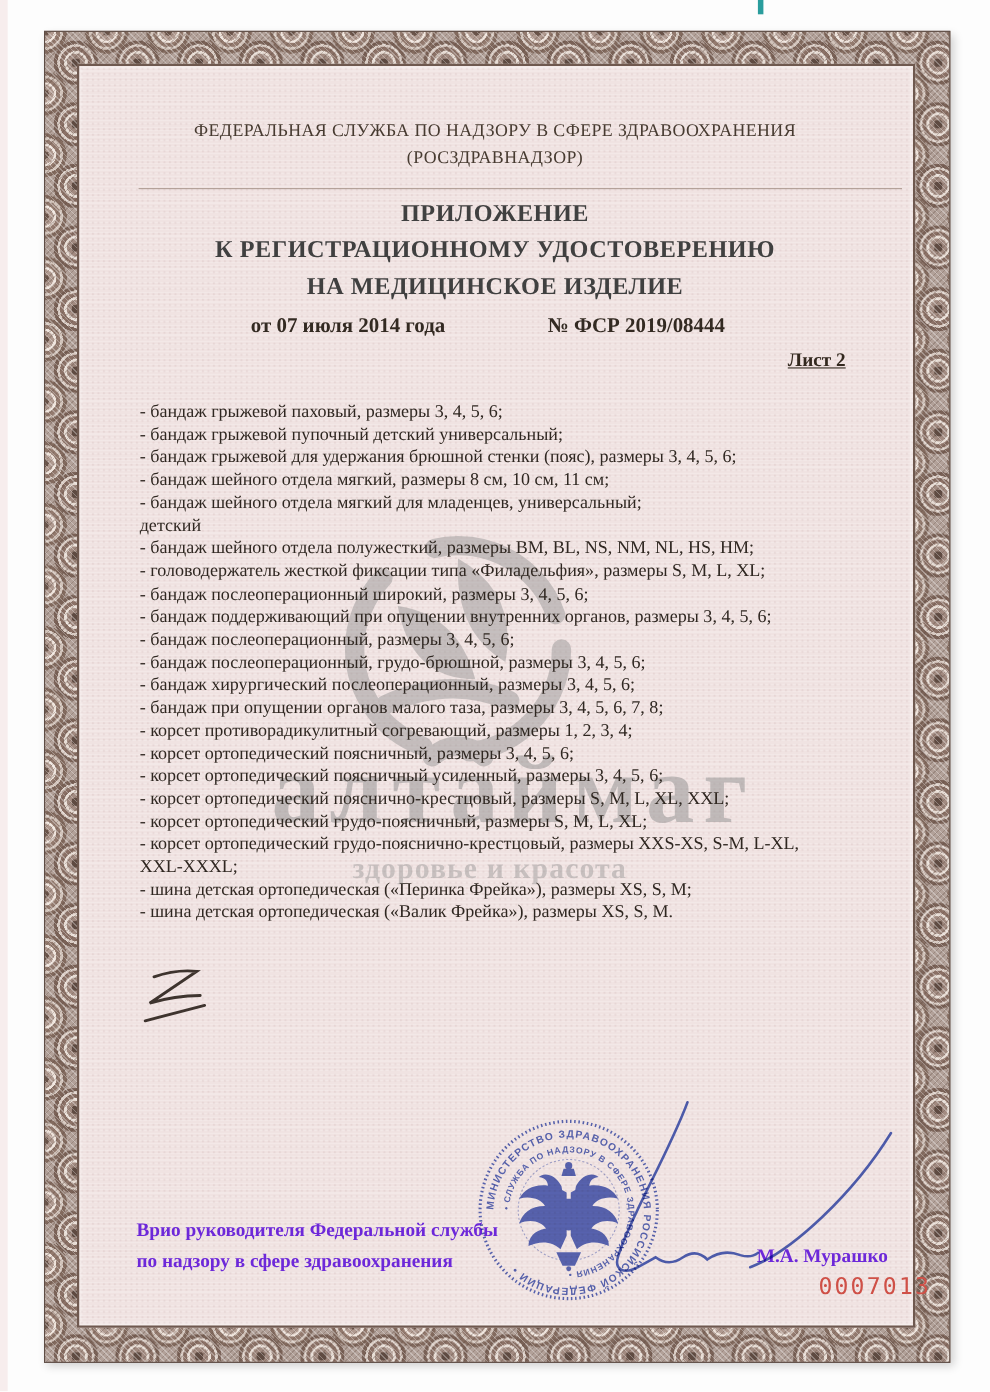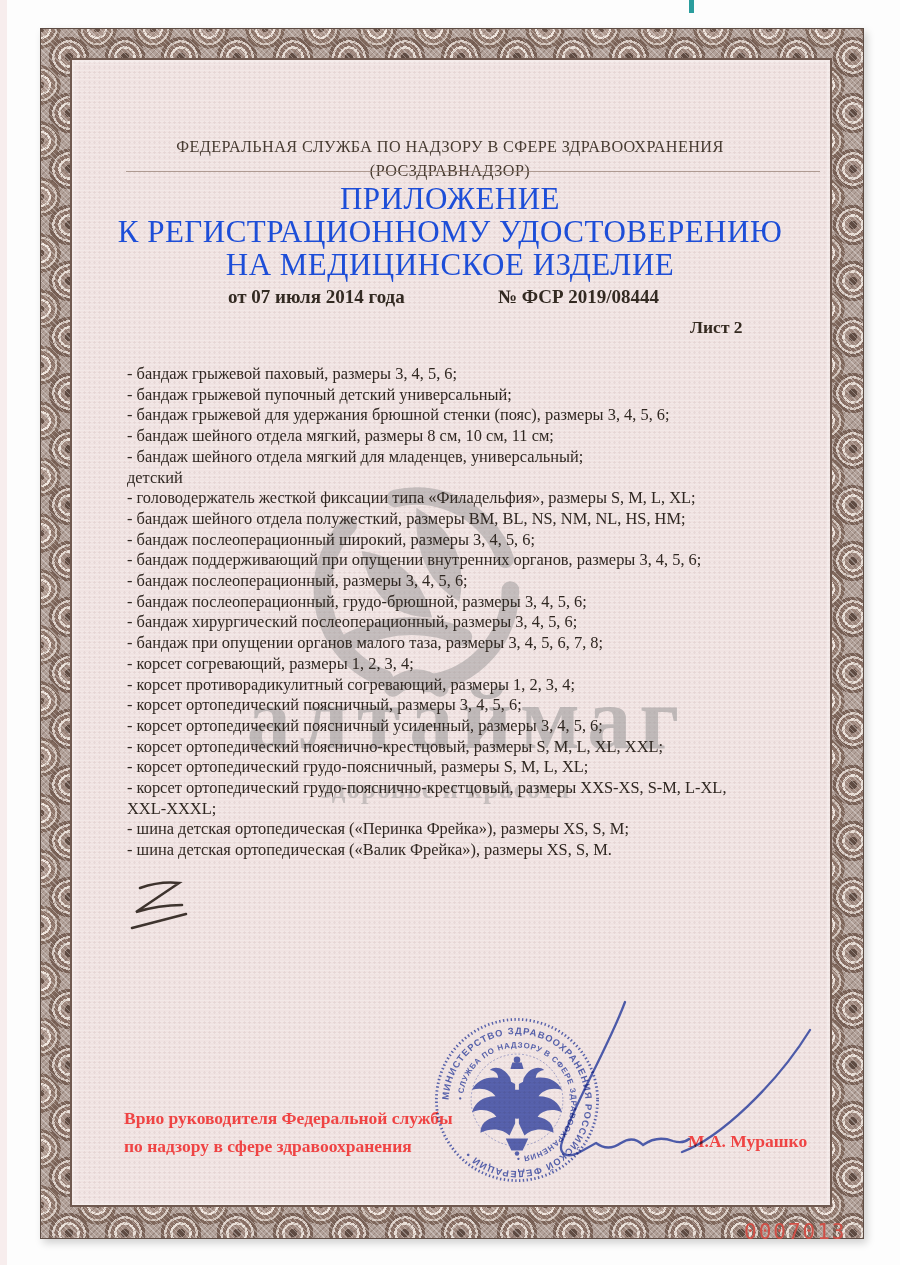--- a/index.html
+++ b/index.html
@@ -19,31 +19,31 @@
         background-position:0 0,0 0,0 0,28px 28px;}
   .paper{position:absolute;left:70px;top:58px;width:758px;height:1145px;
         border:2px solid #6f594f;box-shadow:inset 0 0 0 3px rgba(255,255,255,.25);
         background-color:#f0e3e2;
         background-image:
           radial-gradient(rgba(186,148,148,.16) 1px, transparent 1.4px),
           repeating-linear-gradient(0deg, rgba(255,255,255,.18) 0 1px, transparent 1px 3px);
         background-size:5px 5px,auto;}
   .t{position:absolute;white-space:nowrap;}
   .center{left:90px;width:720px;text-align:center;}
-  .agency{font-size:16.2px;letter-spacing:.4px;color:#473b31;margin-top:28px;}
+  .agency{font-size:16.2px;letter-spacing:.4px;color:#473b31;}
   .rule{position:absolute;left:126px;top:171px;width:694px;height:1px;background:#988377;opacity:.75;}
-  .title{font-weight:normal;font-size:31px;letter-spacing:.5px;color:#1d4ed8;}
+  .title{font-weight:bold;font-size:22px;letter-spacing:.5px;color:#404040;}
   .dateline{font-weight:bold;font-size:19px;color:#332a22;}
   .sheet{font-weight:bold;font-size:17.5px;}
   .list{position:absolute;left:127px;top:364px;width:700px;font-size:16.4px;line-height:20.7px;color:#2f2721;}
   .list .line{white-space:nowrap;}
   .wm{position:absolute;color:#8f8f8f;opacity:.5;font-family:Liberation Serif, serif;font-weight:bold;}
   .wm-brand{left:212px;top:668px;width:510px;font-size:88px;letter-spacing:8px;text-align:center;}
   .wm-tag{left:300px;top:774px;width:270px;font-size:27px;letter-spacing:1px;text-align:right;opacity:.42;}
-  .signtext{font-weight:bold;font-size:17.5px;color:#ef4444;}
+  .signtext{font-weight:bold;font-size:17.5px;color:#6d28d9;}
   .serial{font-family:"DejaVu Sans Mono","Liberation Mono",monospace;font-size:21px;letter-spacing:2px;color:#cf5047;}
   .blend{mix-blend-mode:multiply;}
   .artifact{position:absolute;left:689px;top:0;width:5px;height:13px;background:#2a9d9d;}
 </style>
 </head>
 <body>
 
 <div class="page">
 
   <div class="scan-strip"></div>
@@ -65,38 +65,37 @@
   <div class="wm wm-tag">здоровье и красота</div>
 
   <div class="t center agency" style="top:110px;">ФЕДЕРАЛЬНАЯ СЛУЖБА ПО НАДЗОРУ В СФЕРЕ ЗДРАВООХРАНЕНИЯ</div>
   <div class="t center agency" style="top:134px;">(РОСЗДРАВНАДЗОР)</div>
   <div class="rule"></div>
   <div class="t center title" style="top:181px;">ПРИЛОЖЕНИЕ</div>
   <div class="t center title" style="top:214px;">К РЕГИСТРАЦИОННОМУ УДОСТОВЕРЕНИЮ</div>
   <div class="t center title" style="top:247px;">НА МЕДИЦИНСКОЕ ИЗДЕЛИЕ</div>
   <div class="t dateline" style="left:228px;top:286px;">от 07 июля 2014 года</div>
   <div class="t dateline" style="left:498px;top:286px;">№  ФСР 2019/08444</div>
-  <div class="t sheet" style="left:690px;top:317px;width:105px;text-align:left;">Лист  2</div>
+  <div class="t sheet" style="left:690px;top:317px;width:105px;text-align:center;text-decoration:underline;">Лист  2</div>
 
   <div class="list">
       <div class="line">- бандаж грыжевой паховый, размеры 3, 4, 5, 6;</div>
       <div class="line">- бандаж грыжевой пупочный детский универсальный;</div>
       <div class="line">- бандаж грыжевой для удержания брюшной стенки (пояс), размеры 3, 4, 5, 6;</div>
       <div class="line">- бандаж шейного отдела мягкий, размеры 8 см, 10 см, 11 см;</div>
       <div class="line">- бандаж шейного отдела мягкий для младенцев, универсальный;</div>
       <div class="line">детский</div>
+      <div class="line">- бандаж шейного отдела полужесткий, размеры BM, BL, NS, NM, NL, HS, HM;</div>
       <div class="line">- головодержатель жесткой фиксации типа «Филадельфия», размеры S, M, L, XL;</div>
-      <div class="line">- бандаж шейного отдела полужесткий, размеры BM, BL, NS, NM, NL, HS, HM;</div>
       <div class="line">- бандаж послеоперационный широкий, размеры 3, 4, 5, 6;</div>
       <div class="line">- бандаж поддерживающий при опущении внутренних органов, размеры 3, 4, 5, 6;</div>
       <div class="line">- бандаж послеоперационный, размеры 3, 4, 5, 6;</div>
       <div class="line">- бандаж послеоперационный, грудо-брюшной, размеры 3, 4, 5, 6;</div>
       <div class="line">- бандаж хирургический послеоперационный, размеры 3, 4, 5, 6;</div>
       <div class="line">- бандаж при опущении органов малого таза, размеры 3, 4, 5, 6, 7, 8;</div>
-      <div class="line">- корсет согревающий, размеры 1, 2, 3, 4;</div>
       <div class="line">- корсет противорадикулитный согревающий, размеры 1, 2, 3, 4;</div>
       <div class="line">- корсет ортопедический поясничный, размеры 3, 4, 5, 6;</div>
       <div class="line">- корсет ортопедический поясничный усиленный, размеры 3, 4, 5, 6;</div>
       <div class="line">- корсет ортопедический пояснично-крестцовый, размеры S, M, L, XL, XXL;</div>
       <div class="line">- корсет ортопедический грудо-поясничный, размеры S, M, L, XL;</div>
       <div class="line">- корсет ортопедический грудо-пояснично-крестцовый, размеры XXS-XS, S-M, L-XL,</div>
       <div class="line">XXL-XXXL;</div>
       <div class="line">- шина детская ортопедическая («Перинка Фрейка»), размеры XS, S, M;</div>
       <div class="line">- шина детская ортопедическая («Валик Фрейка»), размеры XS, S, M.</div>
     </div>
@@ -137,15 +136,15 @@
     </g>
   </svg>
 
   <svg class="blend" style="position:absolute;left:420px;top:990px;" width="430" height="220" viewBox="0 0 430 220">
     <g fill="none" stroke="#3f55b8" stroke-width="2.3" stroke-linecap="round" opacity=".9">
       <path d="M205 12 C188 58 152 118 142 152 c-4 12 5 17 18 10 l16 -9 q12 9 25 0 q12 -8 22 2 q14 -10 30 -4 q10 3 16 -2"></path>
       <path d="M262 162 C300 148 356 95 390 40"></path>
     </g>
   </svg>
 
-  <div class="t serial" style="left:744px;top:1220px;">0007013</div>
+  <div class="t serial" style="left:744px;top:1157px;">0007013</div>
 
 </div>
 
 </body></html>

